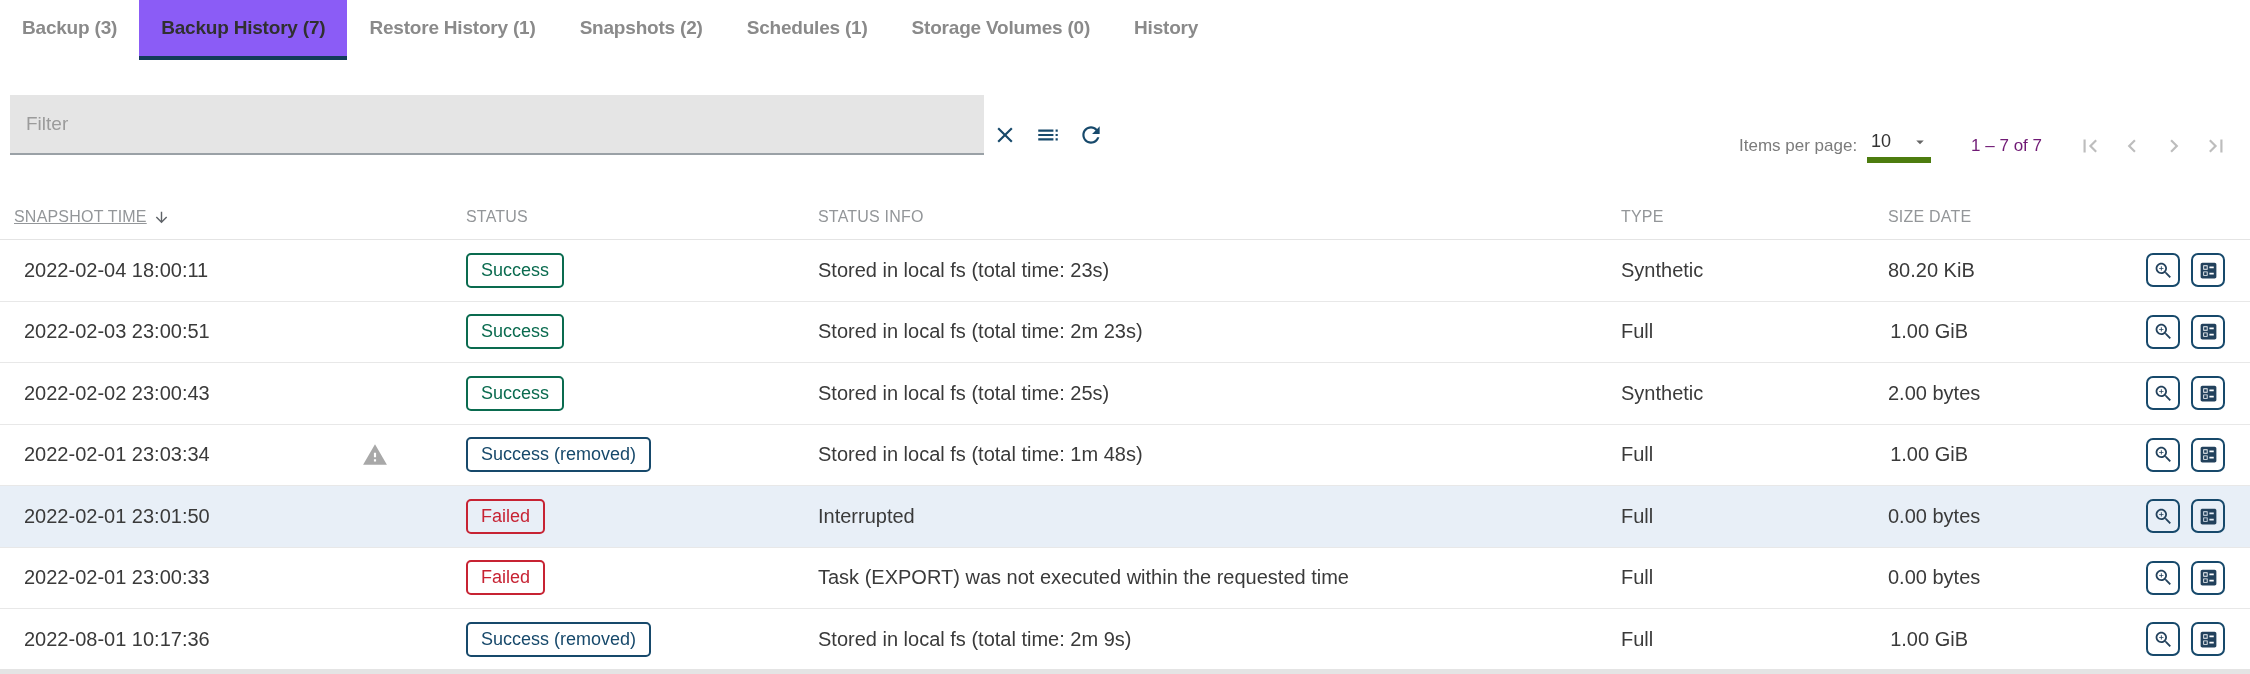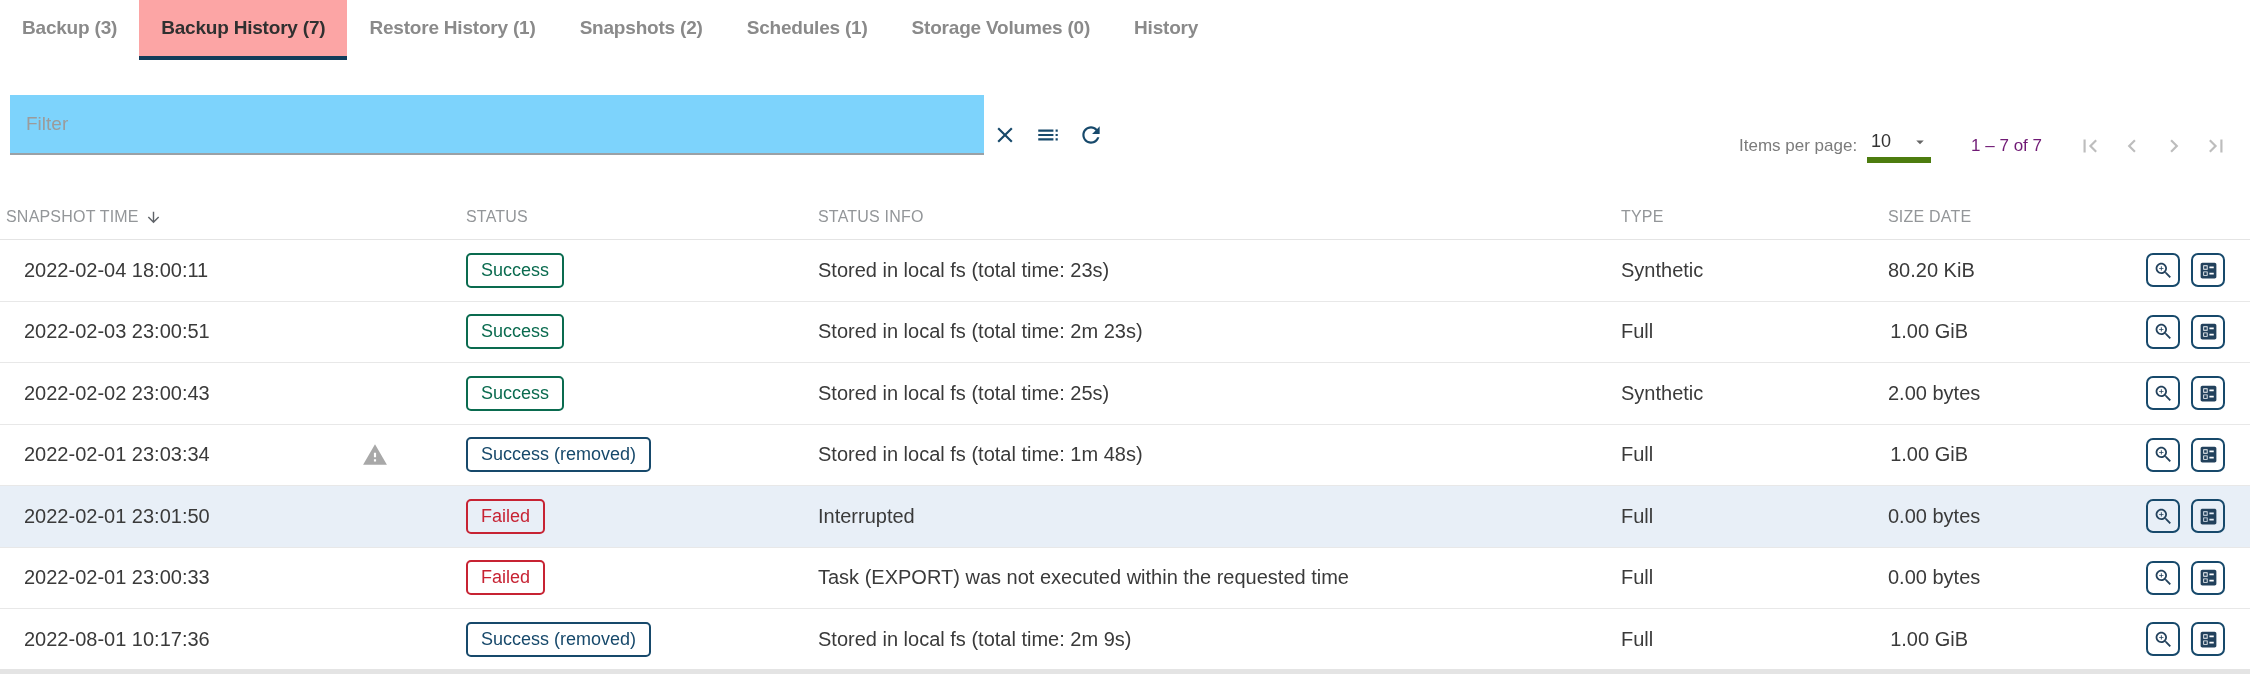--- a/index.html
+++ b/index.html
@@ -9,26 +9,26 @@
     font-family:"Liberation Sans", sans-serif; background:#fff; color:#3a3a3a;
   }
 
   
   .tabbar { display:flex; height:60px; align-items:stretch; padding-left:0; }
   .tab {
     display:flex; align-items:center; padding:0 22px; font-size:19px;
     color:#8a8a8a; cursor:pointer; border-bottom:4px solid transparent;
     white-space:nowrap; letter-spacing:-0.2px;font-weight:bold;
   }
-  .tab.active { color:#303030; font-weight:700; background:#fca5a5; border-bottom-color:#123c5a; }
+  .tab.active { color:#303030; font-weight:700; background:#8b5cf6; border-bottom-color:#123c5a; }
 
   
   .filter-box {
     position:absolute; left:10px; top:95px; width:974px; height:60px;
-    background:#7dd3fc; border:none; border-bottom:2px solid #9aa1a6;
+    background:#e5e5e5; border:none; border-bottom:2px solid #9aa1a6;
     font-family:inherit; font-size:19px; color:#333; padding:0 16px; outline:none;
   }
   .filter-box::placeholder { color:#9b9b9b; }
   .toolbar-icons { position:absolute; left:990px; top:120px; display:flex; gap:13px; }
   .icon-btn {
     width:30px; height:30px; border:none; background:transparent; padding:2px;
     color:var(--accent); cursor:pointer; display:flex; align-items:center; justify-content:center;
   }
   .icon-btn svg { width:26px; height:26px; fill:currentColor; }
 
@@ -47,21 +47,21 @@
     border:none; background:transparent; padding:0; width:28px; height:28px;
     color:#bdbdbd; display:flex; align-items:center; justify-content:center;
   }
   .pag-nav svg { width:26px; height:26px; fill:currentColor; }
 
   
   .table { position:absolute; left:0; right:0; top:195px; }
   .grid-cols { display:grid; grid-template-columns:354px 112px 352px 803px 267px 80px 1fr; align-items:center; }
   .thead { height:45px; border-bottom:1px solid #e4e4e4; color:#939699; font-size:16px; letter-spacing:0.2px; }
   .th { white-space:nowrap; }
-  .th-snapshot { display:flex; align-items:center; gap:6px; padding-left:6px; }
+  .th-snapshot { display:flex; align-items:center; gap:6px; padding-left:14px;text-decoration:underline; }
   .th-snapshot svg { width:17px; height:17px; fill:#5f6368; }
   .th-size { text-align:left; }
   .trow { height:61.5px; border-bottom:1px solid #e8e8e8; font-size:20px; color:#3a3a3a; background:#fff; }
   .trow.highlighted { background:var(--highlight); }
   .cell-time { padding-left:24px; white-space:nowrap; }
   .cell-warning { display:flex; padding-left:8px; }
   .cell-warning svg { width:26px; height:26px; fill:#a8a8a8; }
   .badge {
     display:inline-block; padding:5px 13px; border:2px solid; border-radius:5px;
     font-size:18px; background:transparent; white-space:nowrap;

